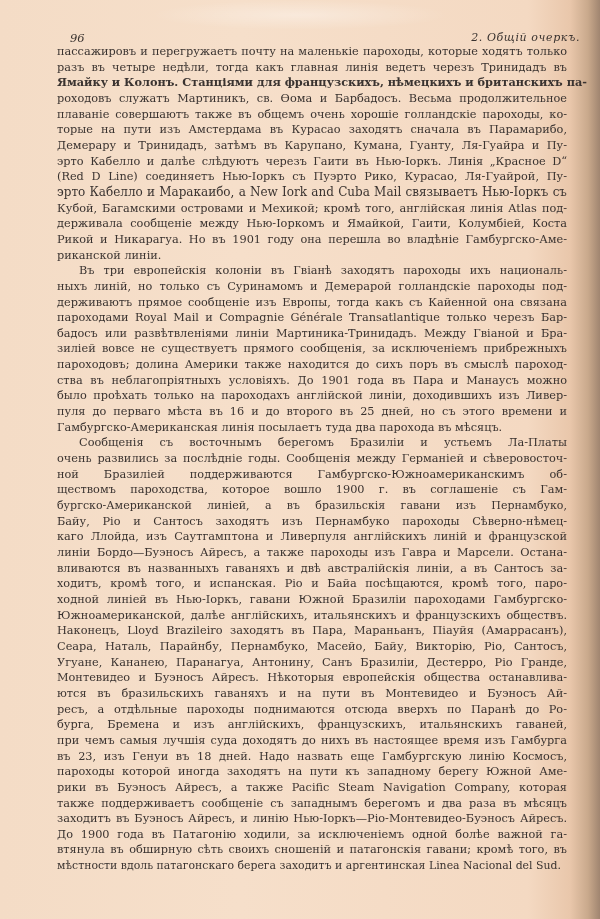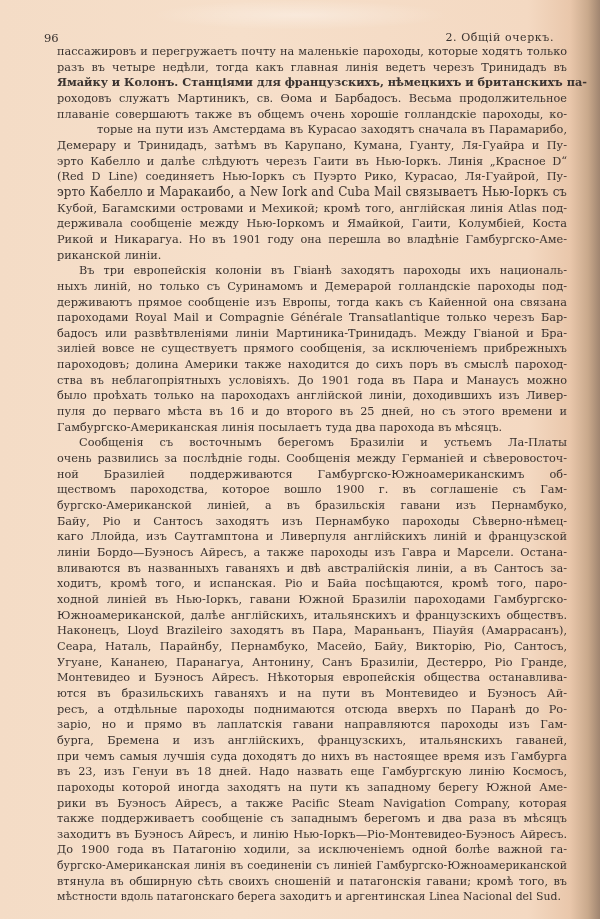--- a/index.html
+++ b/index.html
@@ -12,22 +12,23 @@
     }
     .page {
       position: absolute; left: 0; top: 0; width: 600px; height: 919px;
       background: linear-gradient(90deg, #f4dcc6 0%, #f6dfca 40%, #f4d9c2 88%, #e9c7ab 95%, #c9a98c 98%, #a08570 100%);
     }
     .topshade {
       position: absolute; left: 150px; top: 0; width: 300px; height: 30px;
       background: radial-gradient(ellipse at center, rgba(255,255,255,0.35), rgba(255,255,255,0) 70%);
     }
     .header {
-      position: absolute; left: 44px; top: 31px; width: 510px; height: 16px;
+      position: absolute; left: 70px; top: 31px; width: 510px; height: 16px;
       font-size: 11.5px;
+      font-style: italic;
     }
     .page-number { position: absolute; left: 0; top: 0; }
     .running-title {
       position: absolute; left: 0; right: 0; top: 0; text-align: right;
       letter-spacing: 0.6px; font-size: 11px;
     }
     .body-text {
       position: absolute; left: 57px; top: 44px; width: 510px;
       font-size: 11.3px; line-height: 15.67px;
     }
@@ -50,21 +51,21 @@
   </div>
 
   <div class="body-text">
 
     <div>
       <span class="line" style="font-size: 11.3px;">пассажировъ и перегружаетъ почту на маленькіе пароходы, которые ходятъ только</span>
       <span class="line" style="font-size: 11.3px;">разъ въ четыре недѣли, тогда какъ главная линія ведетъ черезъ Тринидадъ въ</span>
       <span class="line" style="font-size: 11.3px; font-weight: bold;">Ямайку и Колонъ. Станціями для французскихъ, нѣмецкихъ и британскихъ па-</span>
       <span class="line" style="font-size: 11.3px;">роходовъ служатъ Мартиникъ, св. Ѳома и Барбадосъ. Весьма продолжительное</span>
       <span class="line" style="font-size: 11.3px;">плаваніе совершаютъ также въ общемъ очень хорошіе голландскіе пароходы, ко-</span>
-      <span class="line" style="font-size: 11.3px; margin-left: 40px;">торые на пути изъ Амстердама въ Курасао заходятъ сначала въ Парамарибо,</span>
+      <span class="line" style="font-size: 11.3px;">торые на пути изъ Амстердама въ Курасао заходятъ сначала въ Парамарибо,</span>
       <span class="line" style="font-size: 11.3px;">Демерару и Тринидадъ, затѣмъ въ Карупано, Кумана, Гуанту, Ля-Гуайра и Пу-</span>
       <span class="line" style="font-size: 11.3px;">эрто Кабелло и далѣе слѣдуютъ черезъ Гаити въ Нью-Іоркъ. Линія „Красное D“</span>
       <span class="line" style="font-size: 11.3px;">(Red D Line) соединяетъ Нью-Іоркъ съ Пуэрто Рико, Курасао, Ля-Гуайрой, Пу-</span>
       <span class="line" style="font-size: 12px;">эрто Кабелло и Маракаибо, а New Iork and Cuba Mail связываетъ Нью-Іоркъ съ</span>
       <span class="line" style="font-size: 11.3px;">Кубой, Багамскими островами и Мехикой; кромѣ того, англійская линія Atlas под-</span>
       <span class="line" style="font-size: 11.3px;">держивала сообщеніе между Нью-Іоркомъ и Ямайкой, Гаити, Колумбіей, Коста</span>
       <span class="line" style="font-size: 11.3px;">Рикой и Никарагуа. Но въ 1901 году она перешла во владѣніе Гамбургско-Аме-</span>
       <span class="line last" style="font-size: 11.3px;">риканской линіи.</span>
     </div>
 
@@ -94,27 +95,25 @@
       <span class="line" style="font-size: 11.3px;">вливаются въ названныхъ гаваняхъ и двѣ австралійскія линіи, а въ Сантосъ за-</span>
       <span class="line" style="font-size: 11.3px;">ходитъ, кромѣ того, и испанская. Ріо и Байа посѣщаются, кромѣ того, паро-</span>
       <span class="line" style="font-size: 11.3px;">ходной линіей въ Нью-Іоркъ, гавани Южной Бразиліи пароходами Гамбургско-</span>
       <span class="line" style="font-size: 11.3px;">Южноамериканской, далѣе англійскихъ, итальянскихъ и французскихъ обществъ.</span>
       <span class="line" style="font-size: 11.3px;">Наконецъ, Lloyd Brazileiro заходятъ въ Пара, Мараньанъ, Піауйя (Амаррасанъ),</span>
       <span class="line" style="font-size: 11.3px;">Сеара, Наталь, Парайнбу, Пернамбуко, Масейо, Байу, Викторію, Ріо, Сантосъ,</span>
       <span class="line" style="font-size: 11.3px;">Угуане, Кананею, Паранагуа, Антонину, Санъ Бразиліи, Дестерро, Ріо Гранде,</span>
       <span class="line" style="font-size: 11.3px;">Монтевидео и Буэносъ Айресъ. Нѣкоторыя европейскія общества останавлива-</span>
       <span class="line" style="font-size: 11.3px;">ются въ бразильскихъ гаваняхъ и на пути въ Монтевидео и Буэносъ Ай-</span>
       <span class="line" style="font-size: 11.3px;">ресъ, а отдѣльные пароходы поднимаются отсюда вверхъ по Паранѣ до Ро-</span>
-      <span class="line" style="font-size: 11.3px;">заріо, но и прямо въ лаплатскія гавани направляются пароходы изъ Гам-</span>
       <span class="line" style="font-size: 11.3px;">бурга, Бремена и изъ англійскихъ, французскихъ, итальянскихъ гаваней,</span>
       <span class="line" style="font-size: 11.3px;">при чемъ самыя лучшія суда доходятъ до нихъ въ настоящее время изъ Гамбурга</span>
       <span class="line" style="font-size: 11.3px;">въ 23, изъ Генуи въ 18 дней. Надо назвать еще Гамбургскую линію Космосъ,</span>
       <span class="line" style="font-size: 11.3px;">пароходы которой иногда заходятъ на пути къ западному берегу Южной Аме-</span>
       <span class="line" style="font-size: 11.3px;">рики въ Буэносъ Айресъ, а также Pacific Steam Navigation Company, которая</span>
       <span class="line" style="font-size: 11.3px;">также поддерживаетъ сообщеніе съ западнымъ берегомъ и два раза въ мѣсяцъ</span>
       <span class="line" style="font-size: 11.3px;">заходитъ въ Буэносъ Айресъ, и линію Нью-Іоркъ—Ріо-Монтевидео-Буэносъ Айресъ.</span>
       <span class="line" style="font-size: 11.3px;">До 1900 года въ Патагонію ходили, за исключеніемъ одной болѣе важной га-</span>
-      <span class="line" style="font-size: 10.9px;">бургско-Американская линія въ соединеніи съ линіей Гамбургско-Южноамериканской</span>
       <span class="line" style="font-size: 11.3px;">втянула въ обширную сѣть своихъ сношеній и патагонскія гавани; кромѣ того, въ</span>
       <span class="line last" style="font-size: 10.9px;">мѣстности вдоль патагонскаго берега заходитъ и аргентинская Linea Nacional del Sud.</span>
     </div>
   </div>
 </div>
 
 </body></html>

